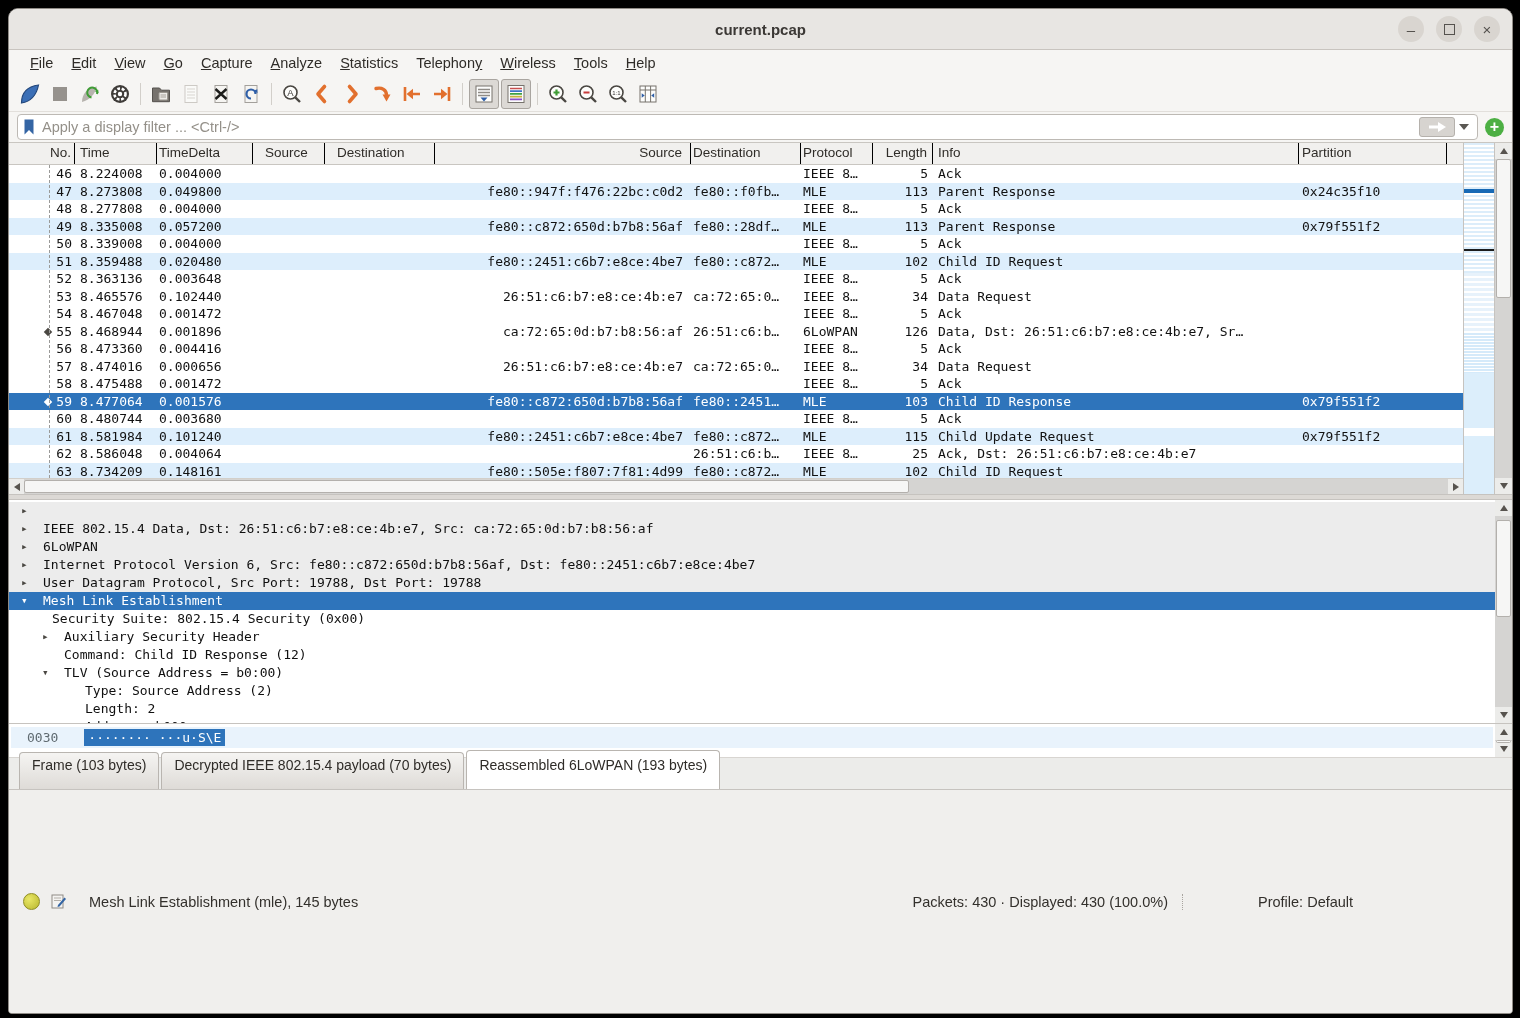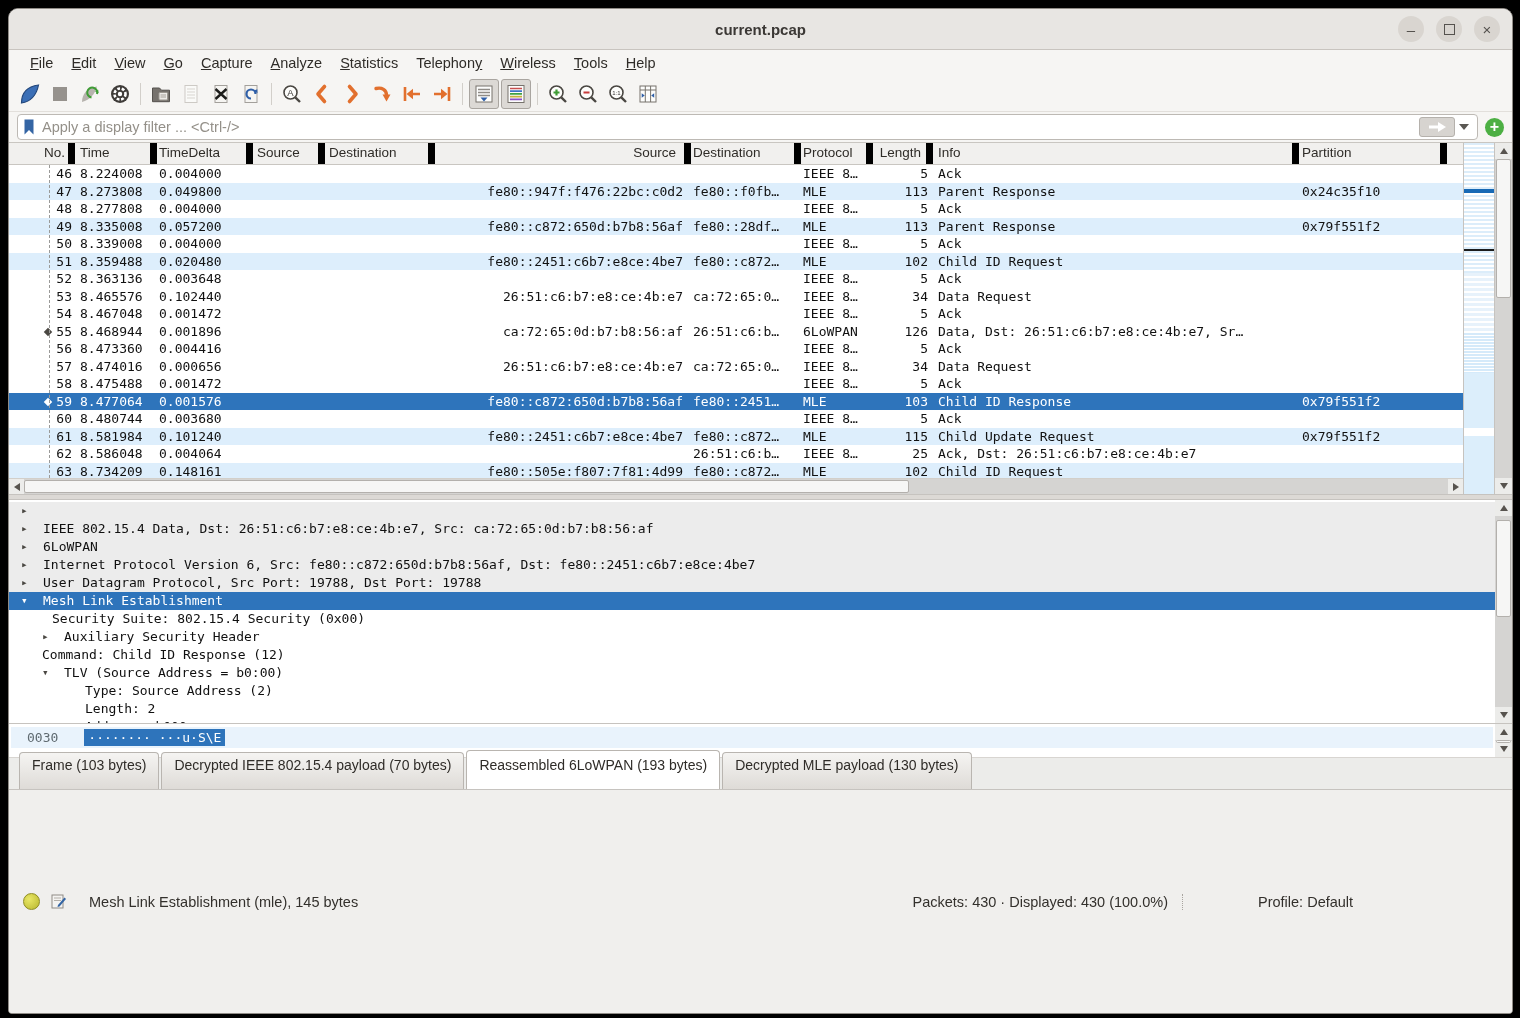--- a/index.html
+++ b/index.html
@@ -39,21 +39,21 @@
              display:flex;align-items:center;justify-content:center;margin-right:4px;}
   .caret{width:0;height:0;border-left:5px solid transparent;border-right:5px solid transparent;
          border-top:6px solid #5a5752;margin-right:4px;}
   .plusbtn{width:19px;height:19px;border-radius:50%;background:#4caf43;color:#fff;font-size:16px;
            font-weight:bold;display:flex;align-items:center;justify-content:center;line-height:1;}
   
   .packet-area{height:351px;display:flex;flex:none;background:#fff;}
   .plist{flex:1;display:flex;flex-direction:column;min-width:0;}
   .phead{height:21px;display:flex;background:#f1f0ee;border-bottom:1px solid #c9c6c1;
          font-size:13.5px;color:#2f2c28;flex:none;}
-  .hcell{border-right:7px solid #000000;padding:2px 0 0 4px;box-sizing:border-box;
+  .hcell{border-right:1px solid #000000;padding:2px 0 0 12px;box-sizing:border-box;
          overflow:hidden;white-space:nowrap;flex:none;}
   .prows{flex:1;position:relative;overflow:hidden;
          font-family:"DejaVu Sans Mono", monospace;font-size:13px;}
   .prows::after{content:"";position:absolute;left:40px;top:0;bottom:0;
                 border-left:1px dashed #9a9a98;pointer-events:none;}
   .prow{display:flex;height:17.5px;line-height:17.5px;color:#111;position:relative;
         white-space:nowrap;}
   .prow.mle{background:#ddeefc;}
   .prow.sel{background:#2e74bb;color:#fff;}
   .pcell{flex:none;overflow:hidden;box-sizing:border-box;}
@@ -645,21 +645,21 @@
           <span>Mesh Link Establishment</span>
         </div>
         <div class="drow" style="padding-left: 21px;">
           <span class="dexp"></span>
           <span>Security Suite: 802.15.4 Security (0x00)</span>
         </div>
         <div class="drow" style="padding-left: 33px;">
           <span class="dexp">▸</span>
           <span>Auxiliary Security Header</span>
         </div>
-        <div class="drow" style="padding-left: 33px; flex-direction: column;">
+        <div class="drow" style="padding-left: 33px;">
           <span class="dexp"></span>
           <span>Command: Child ID Response (12)</span>
         </div>
         <div class="drow" style="padding-left: 33px;">
           <span class="dexp">▾</span>
           <span>TLV (Source Address = b0:00)</span>
         </div>
         <div class="drow" style="padding-left: 54px;">
           <span class="dexp"></span>
           <span>Type: Source Address (2)</span>
@@ -703,21 +703,20 @@
       <div class="sb-btn">
           <span class="tri-down"></span>
         </div>
     </div>
   </div>
 
   <div class="tabsbar">
       <span class="btab">Frame (103 bytes)</span>
       <span class="btab">Decrypted IEEE 802.15.4 payload (70 bytes)</span>
       <span class="btab active">Reassembled 6LoWPAN (193 bytes)</span>
-      <span class="btab">Decrypted MLE payload (130 bytes)</span>
     </div>
 
   <div class="statusbar">
     <div class="expert-dot"></div>
     <svg class="comment-icon" width="17" height="17" viewBox="0 0 17 17">
         <rect x="2" y="2" width="11" height="13" fill="#f4f3f1" stroke="#8f8b86"></rect>
         <line x1="4" y1="5" x2="11" y2="5" stroke="#b3afa9"></line>
         <line x1="4" y1="7.5" x2="11" y2="7.5" stroke="#b3afa9"></line>
         <path d="M8 12 L14.5 4.5 L16 6 L9.5 13.5 L7.5 14 z" fill="#3465a4"></path>
       </svg>

